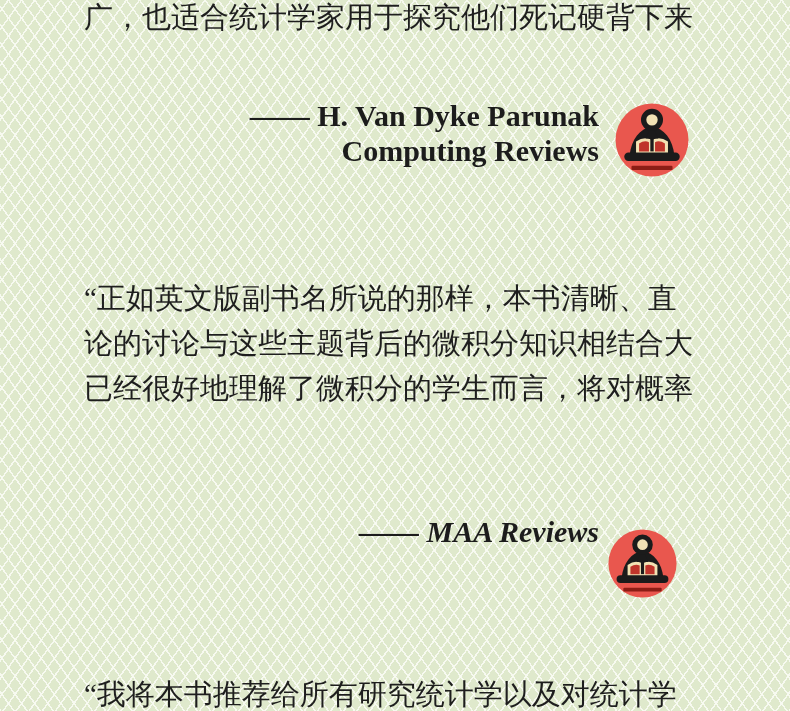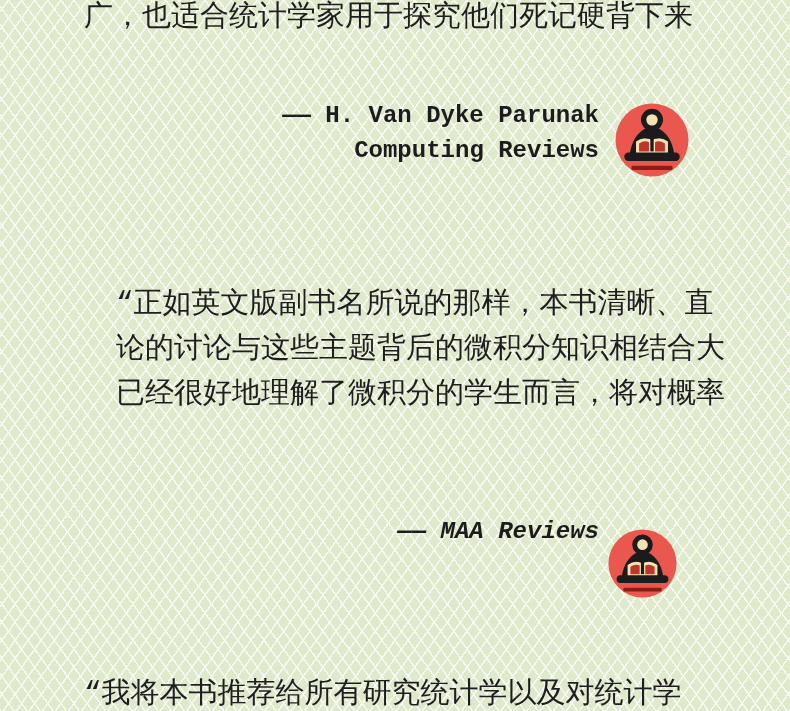--- a/index.html
+++ b/index.html
@@ -2,46 +2,46 @@
 <html><head>
 <meta charset="utf-8">
 <style>
   html, body { margin: 0; padding: 0; background: #ffffff; }
 
   .page {
     position: relative;
     width: 790px;
     height: 711px;
     overflow: hidden;
-    font-family: Liberation Mono, monospace;
+    font-family: Liberation Serif, serif;
     color: #1e1e1e;
     background-color: #dfe9cc;
     background-image:
       repeating-linear-gradient(54deg,  rgba(249,251,243,0.92) 0 1.5px, rgba(249,251,243,0) 1.5px 10.6px),
       repeating-linear-gradient(-54deg, rgba(249,251,243,0.92) 0 1.5px, rgba(249,251,243,0) 1.5px 10.6px);
   }
 
   .quote {
     position: absolute;
     left: 84px;
     font-size: 29px;
     line-height: 45px;
     white-space: nowrap;
     letter-spacing: 0;
   }
   .quote-1 { top: -3px; line-height: 41px; }
-  .quote-2 { top: 282px; margin-left: 32px; }
+  .quote-2 { top: 276px; }
   .quote-3 { top: 672px; }
 
   .attribution {
     position: absolute;
     right: 191px;
     text-align: right;
     font-weight: bold;
-    font-size: 24px;
+    font-size: 30px;
     line-height: 35px;
     white-space: nowrap;
     color: #1c1c1c;
   }
   .attribution-1 { top: 98px; }
   .attribution-2 { top: 514px; font-style: italic; }
 
   .badge { position: absolute; }
   .badge-1 { left: 614px; top: 102px; width: 76px; height: 76px; }
   .badge-2 { left: 607px; top: 528px; width: 71px; height: 71px; }

